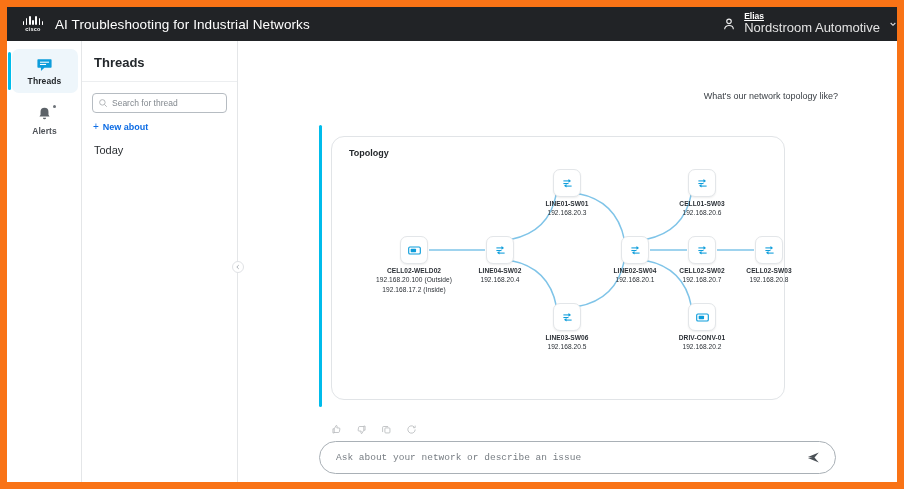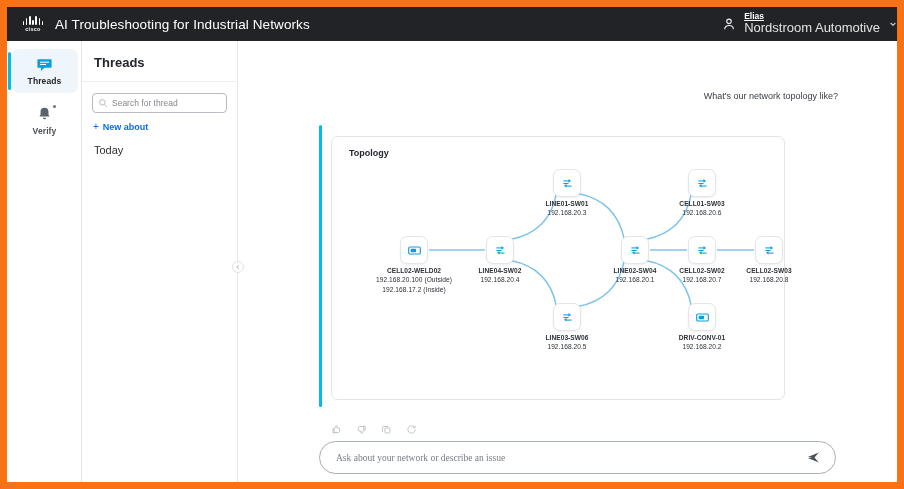--- a/index.html
+++ b/index.html
@@ -134,21 +134,21 @@
 
   .answer-block {
     position: absolute; left: 81px; top: 84px; width: 517px;
   }
   .answer-accent {
     position: absolute; left: 0; top: 0; width: 3px; height: 282px;
     background: #00bceb; border-radius: 2px;
   }
   .card {
     position: absolute; left: 12px; top: 11px; width: 454px; height: 264px;
-    background: #ffffff; border: 1px solid #e1e4e7; border-radius: 7px;
+    background: #ffffff; border: 1px solid #e1e4e7; border-radius: 13px;
   }
   .card-title {
     position: absolute; left: 17px; top: 11px;
     font-size: 9px; font-weight: 700; color: #23272b;
   }
   .topo { position: absolute; left: 0; top: 0; width: 505px; height: 264px; }
 
   .node {
     position: absolute; width: 28px; height: 28px; border-radius: 7px;
     background: #ffffff; border: 1px solid #e3e6e9;
@@ -171,21 +171,21 @@
   .fb-btn { width: 11px; height: 11px; cursor: pointer; opacity: .55; }
 
   
   .composer {
     position: absolute; left: 81px; top: 400px; width: 517px; height: 33px;
     border: 1px solid #a9b0b6; border-radius: 17px; background: #fff;
     display: flex; align-items: center; padding: 0 14px 0 16px;
   }
   .composer-input {
     flex: 1; border: 0; outline: 0; background: transparent;
-    font-size: 9.5px; color: #3b4046; font-family: Liberation Serif, serif;
+    font-size: 9.5px; color: #3b4046; font-family: Liberation Mono, monospace;
   }
   .composer-input::placeholder { color: #777d83; }
   .send-icon { width: 15px; height: 15px; color: #4a5056; cursor: pointer; }
   .disclaimer {
     position: absolute; left: 81px; top: 440px; width: 517px; text-align: center;
     font-size: 6.8px; color: #6b7176;
   }
   .disclaimer a { color: #0d6ce4; font-weight: 700; text-decoration: none; }
 </style>
 </head>
@@ -237,21 +237,21 @@
     </div>
 
     <div class="rail-item">
       <div class="rail-icon">
         <svg viewBox="0 0 24 24" fill="#5c6268">
           <path d="M12 2.6a5.6 5.6 0 0 0-5.6 5.6v4l-1.5 2.6h14.2L17.6 12.2v-4A5.6 5.6 0 0 0 12 2.6z"></path>
           <path d="M9.8 16.6h4.4a2.2 2.2 0 0 1-4.4 0z"></path>
         </svg>
         <span class="badge-dot"></span>
       </div>
-      <div class="rail-label">Verify</div>
+      <div class="rail-label">Alerts</div>
     </div>
 
   </div>
 
   <div class="threads">
     <div class="threads-title">Threads</div>
 
     <div class="search-wrap">
       <div class="search-box">
         <svg class="search-icon" viewBox="0 0 16 16" fill="none" stroke="#6f757b" stroke-width="1.5">

